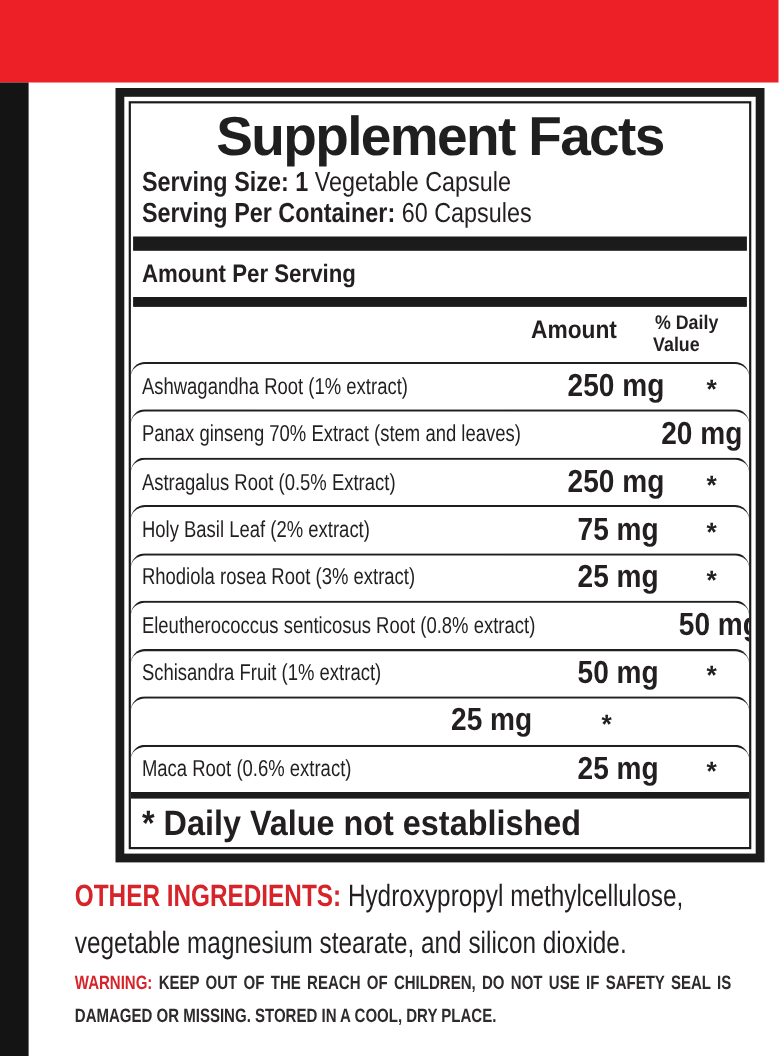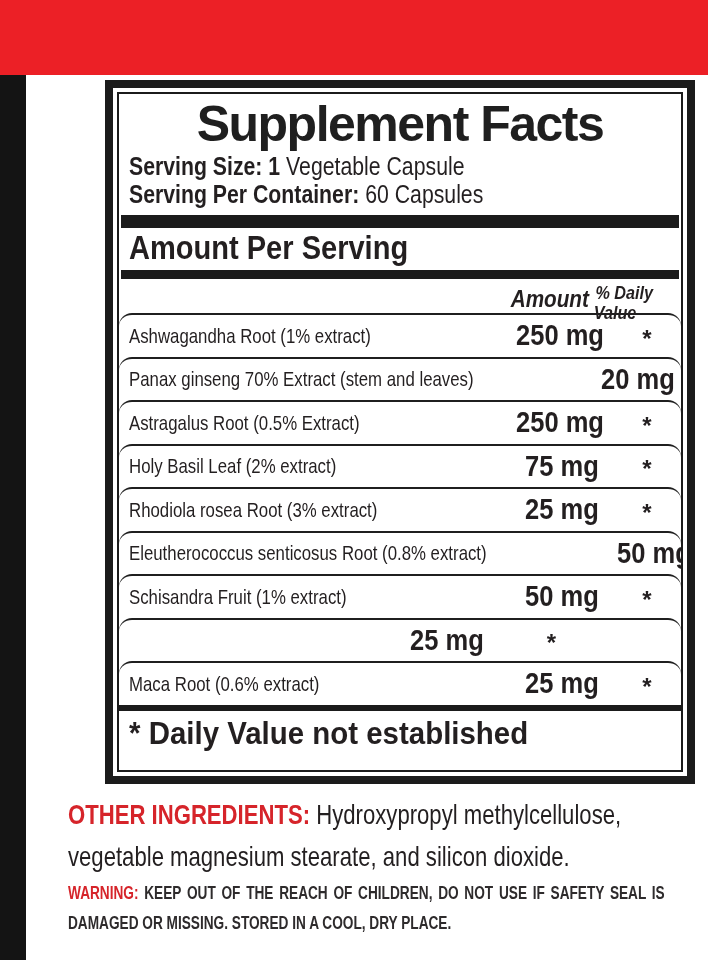--- a/index.html
+++ b/index.html
@@ -19,25 +19,25 @@
 
   .serving-block{padding:2px 0 0 10px;}
   .serving-line{display:block;white-space:nowrap;font-size:25px;line-height:28px;
                 transform:scaleX(0.85);transform-origin:0 50%;}
   .serving-line .b{font-weight:bold;}
 
   .bar{background:#1b1b1b;margin:0 2px;}
   .bar1{height:13px;margin-top:7px;}
   .bar2{height:9px;}
 
-  .aps{font-size:33px;font-weight:bold;padding:7px 10px 9px 10px;line-height:26px;}
+  .aps{font-size:23px;font-weight:bold;padding:7px 10px 9px 10px;line-height:26px;}
   .aps span{display:inline-block;transform:scaleX(0.88);transform-origin:0 50%;white-space:nowrap;}
 
-  .hdr-row{display:grid;grid-template-columns:1fr 95px 86px;column-gap:0;
-           padding:4px 6px 2px 10px;height:34px;box-sizing:border-box;align-items:start;font-style:italic;}
+  .hdr-row{display:grid;grid-template-columns:1fr 95px 86px;column-gap:28px;
+           padding:4px 6px 2px 10px;height:50px;box-sizing:border-box;align-items:start;}
   .hdr-amount{font-size:23px;font-weight:bold;text-align:right;padding-top:3px;}
   .hdr-amount span{display:inline-block;transform:scaleX(0.9);transform-origin:100% 50%;white-space:nowrap;}
   .hdr-dv{font-size:18px;font-weight:bold;text-align:left;line-height:20px;}
   .hdr-dv span{display:inline-block;transform:scaleX(0.9);transform-origin:100% 50%;white-space:nowrap;}
 
   .row{display:grid;grid-template-columns:1fr 95px 56px;column-gap:20px;
        padding:0 6px 0 10px;height:43.5px;box-sizing:border-box;align-items:center;
        border-top:2px solid #1f1f1f;border-radius:13px;}
   .row-name{font-size:21px;}
   .row-name span{display:inline-block;transform:scaleX(0.8);transform-origin:0 50%;white-space:nowrap;}

